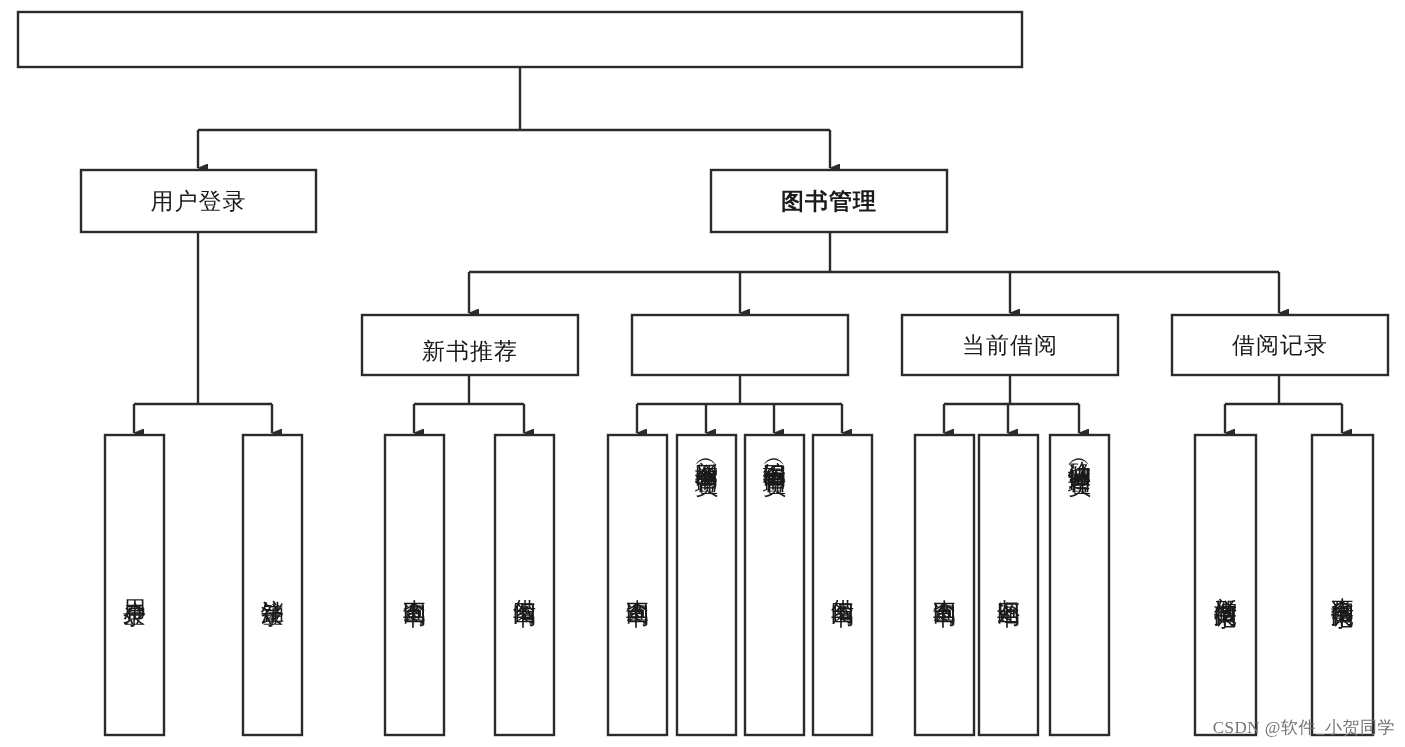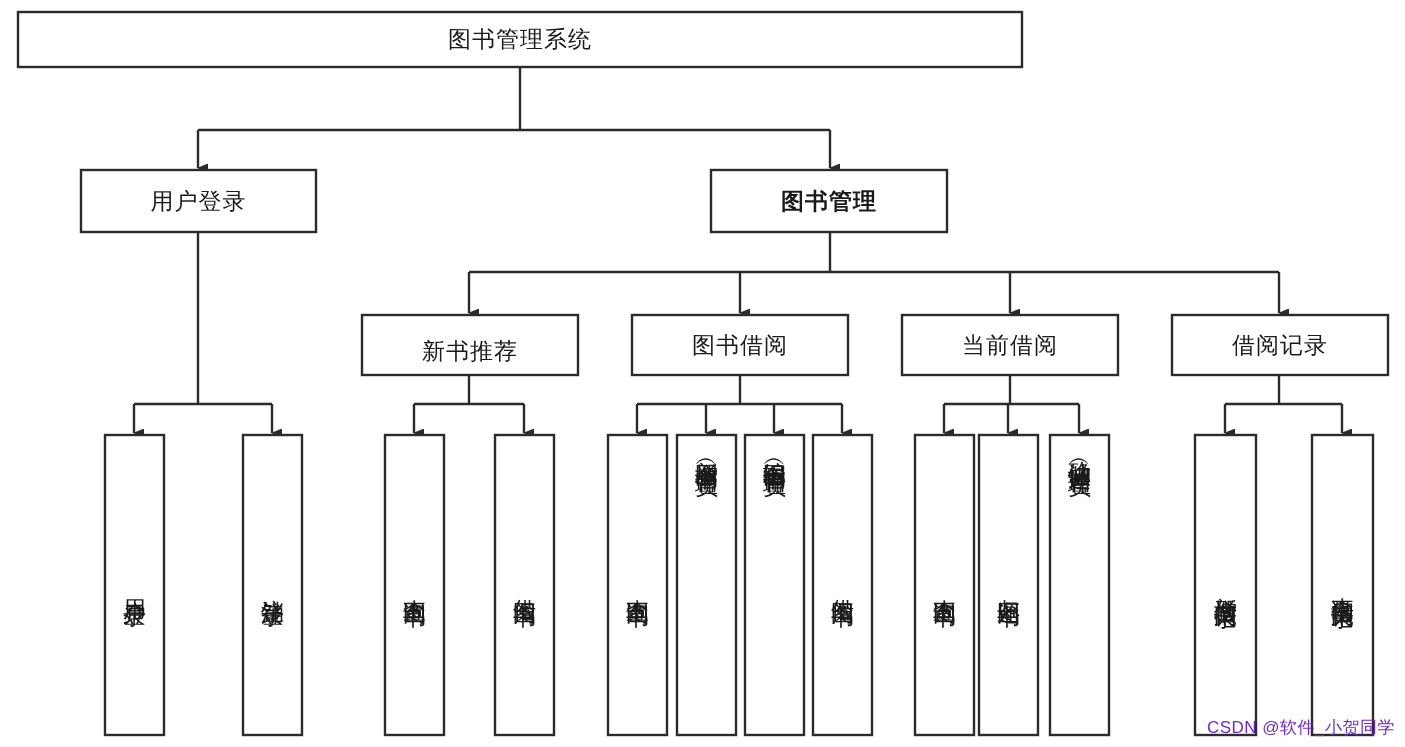--- a/index.html
+++ b/index.html
@@ -62,23 +62,23 @@
     justify-content: center;
     pointer-events: none;
     font-size: 23px;
     color: #1a1a1a;
     letter-spacing: 1px;
   }
   #watermark {
     position: absolute;
     right: 10px;
     bottom: 8px;
-    font-family: Liberation Sans, sans-serif;
+    font-family: Liberation Serif, serif;
     font-size: 17px;
-    color: #6d28d9;
+    color: #737373;
     letter-spacing: 0.5px;
     white-space: nowrap;
     pointer-events: none;
   }
 </style>
 </head>
 <body>
 
 <div id="diagram-root">
 
@@ -168,27 +168,25 @@
     <rect class="node-rect" x="813" y="435" width="59" height="300"></rect>
 
     <rect class="node-rect" x="915" y="435" width="59" height="300"></rect>
     <rect class="node-rect" x="979" y="435" width="59" height="300"></rect>
     <rect class="node-rect" x="1050" y="435" width="59" height="300"></rect>
 
     <rect class="node-rect" x="1195" y="435" width="61" height="300"></rect>
     <rect class="node-rect" x="1312" y="435" width="61" height="300"></rect>
   </svg>
 
-  <div class="hlabel-box" style="left:18px; top:12px; width:1004px; height:55px;">图书管理系统</div>
 
   <div class="hlabel-box" style="left:81px; top:170px; width:235px; height:62px;">用户登录</div>
   <div class="hlabel-box" style="left:711px; top:170px; width:236px; height:62px;font-weight:bold;">图书管理</div>
 
   <div class="hlabel-box" style="left:362px; top:315px; width:216px; height:72px;">新书推荐</div>
-  <div class="hlabel-box" style="left:632px; top:315px; width:216px; height:60px;">图书借阅</div>
   <div class="hlabel-box" style="left:902px; top:315px; width:216px; height:60px;">当前借阅</div>
   <div class="hlabel-box" style="left:1172px; top:315px; width:216px; height:60px;">借阅记录</div>
 
   <div class="vlabel-box" style="left:105px; top:435px; width:59px; height:300px; align-items:center;">
     <span class="vlabel-text">用户登录</span>
   </div>
   <div class="vlabel-box" style="left:243px; top:435px; width:59px; height:300px; align-items:center;">
     <span class="vlabel-text">注销登录</span>
   </div>
 

